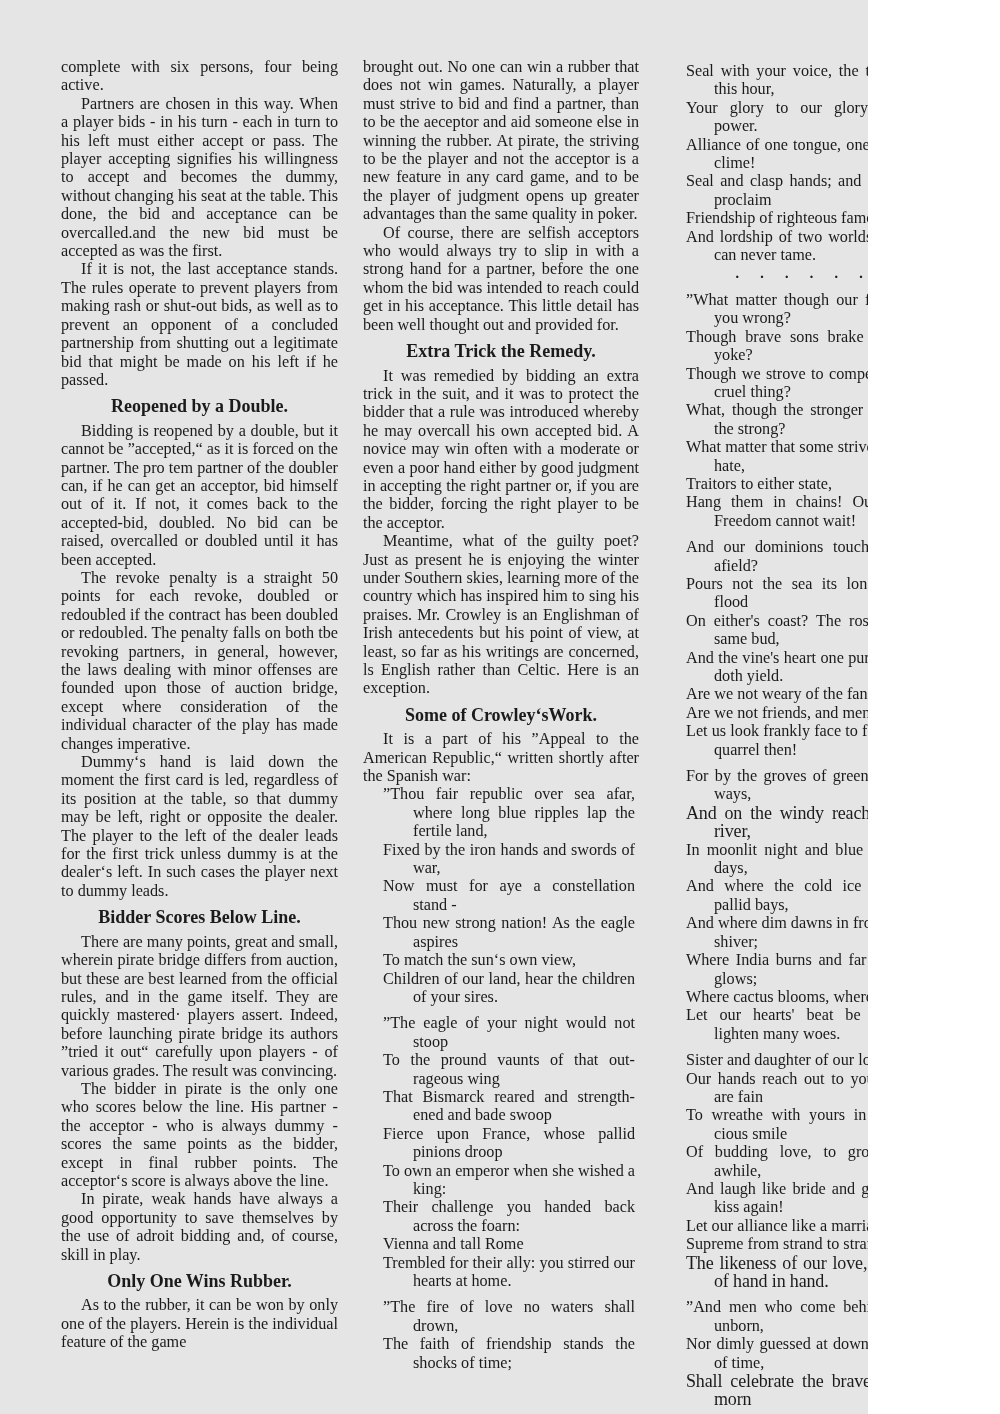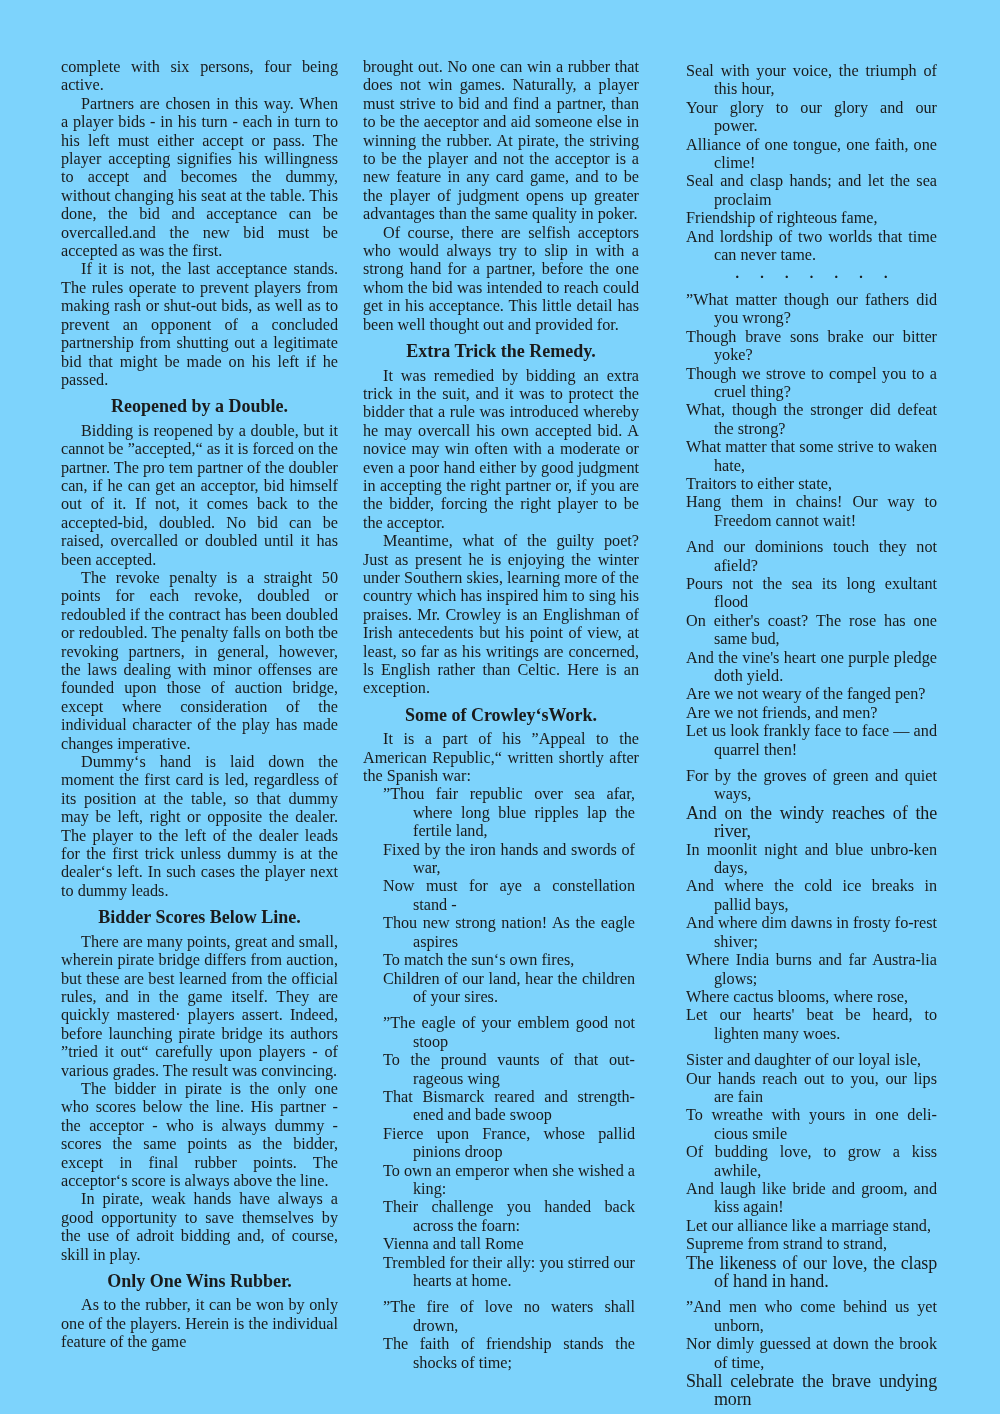--- a/index.html
+++ b/index.html
@@ -4,21 +4,21 @@
 <style>
   html,body{margin:0;padding:0;}
   body{
     width:1000px;height:1414px;
     background:#ffffff;
     font-family:"Liberation Serif","DejaVu Serif",serif;
     color:#1b1b1b;
     -webkit-font-smoothing:antialiased;
   }
   .page{
-    position:relative;width:1000px;height:1414px;overflow:hidden;background:#7dd3fc;
+    position:relative;width:868px;height:1414px;overflow:hidden;background:#e5e5e5;
   }
   .col{
     position:absolute;top:58px;
     font-size:16.2px;line-height:18.4px;
     text-align:justify;
   }
   .col-left{left:61px;width:277px;}
   .col-middle{left:363px;width:276px;}
   .col-right{left:682px;width:259px;}
   p{margin:0;text-indent:20px;}
@@ -71,25 +71,25 @@
       <h3>Extra Trick the Remedy.</h3>
       <p>It was remedied by bidding an extra trick in the suit, and it was to protect the bidder that a rule was introduced whereby he may overcall his own accepted bid. A novice may win often with a moderate or even a poor hand either by good judgment in accepting the right partner or, if you are the bidder, forcing the right player to be the acceptor.</p>
       <p>Meantime, what of the guilty poet? Just as present he is enjoying the winter under Southern skies, learning more of the country which has inspired him to sing his praises. Mr. Crowley is an Englishman of Irish antecedents but his point of view, at least, so far as his writings are concerned, ls English rather than Celtic. Here is an exception.</p>
       <h3>Some of Crowley‘sWork.</h3>
       <p>It is a part of his ”Appeal to the American Republic,“ written shortly after the Spanish war:</p>
       <div class="verse">
         <div class="vline">”Thou fair republic over sea afar, where long blue ripples lap the fertile land,</div>
         <div class="vline">Fixed by the iron hands and swords of war,</div>
         <div class="vline">Now must for aye a constellation stand -</div>
         <div class="vline">Thou new strong nation! As the eagle aspires</div>
-        <div class="vline">To match the sun‘s own fires,</div>
+        <div class="vline">To match the sun‘s own view,</div>
         <div class="vline">Children of our land, hear the children of your sires.</div>
       </div>
       <div class="verse">
-        <div class="vline">”The eagle of your emblem good not stoop</div>
+        <div class="vline">”The eagle of your night would not stoop</div>
         <div class="vline">To the pround vaunts of that out-rageous wing</div>
         <div class="vline">That Bismarck reared and strength-ened and bade swoop</div>
         <div class="vline">Fierce upon France, whose pallid pinions droop</div>
         <div class="vline">To own an emperor when she wished a king:</div>
         <div class="vline">Their challenge you handed back across the foarn:</div>
         <div class="vline">Vienna and tall Rome</div>
         <div class="vline">Trembled for their ally: you stirred our hearts at home.</div>
       </div>
       <div class="verse">
         <div class="vline">”The fire of love no waters shall drown,</div>

